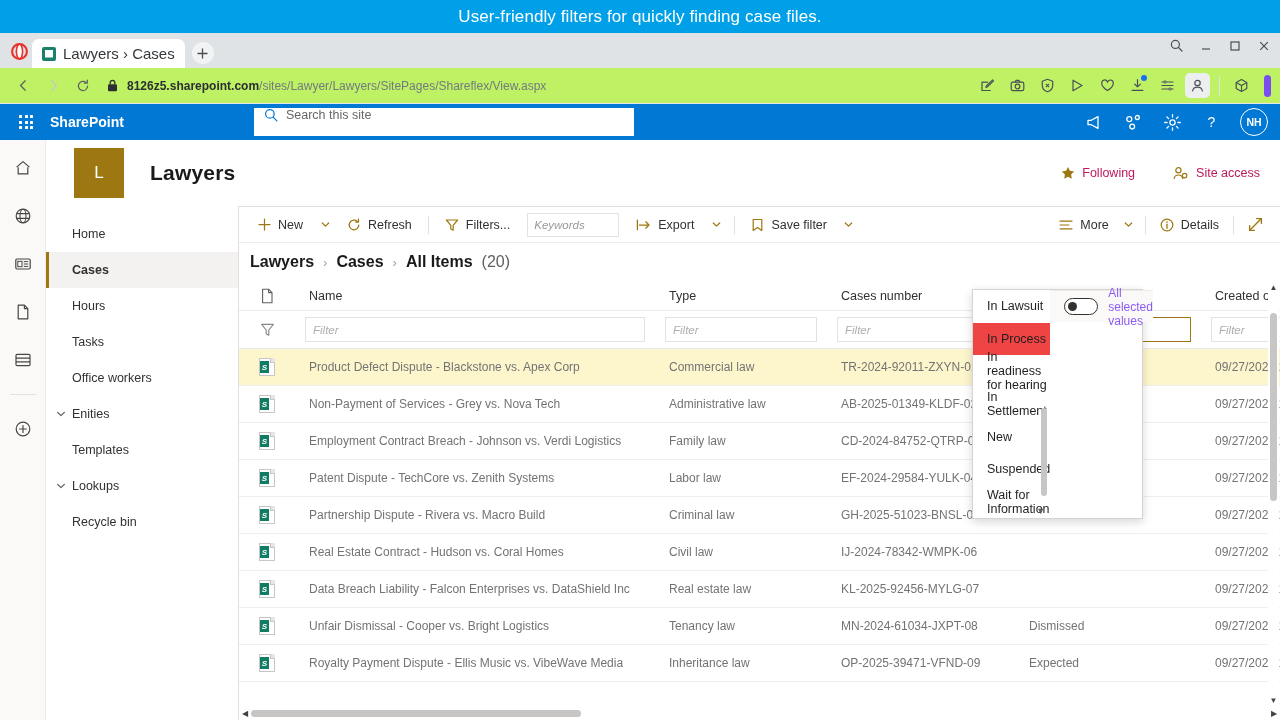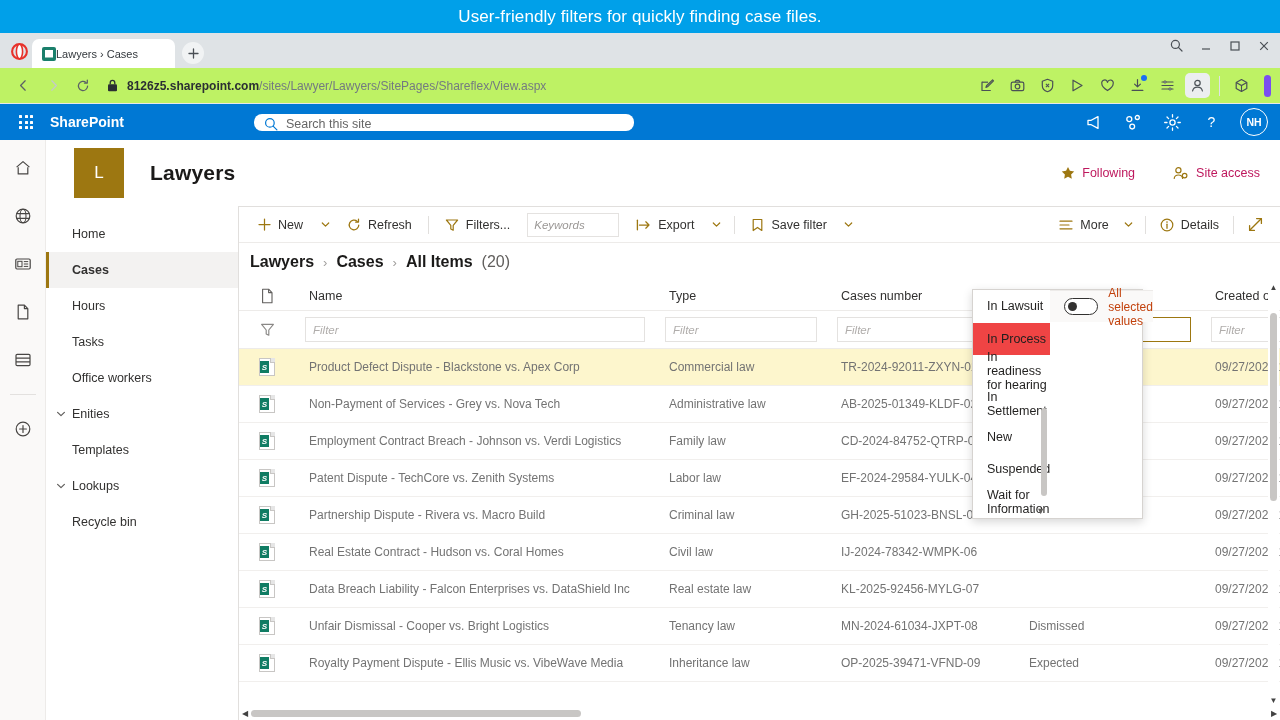--- a/index.html
+++ b/index.html
@@ -18,22 +18,22 @@
 
   
   #titlebar {
     height: 35px; background: #dfe3e6;
     display: flex; align-items: flex-end; padding: 0 8px 0 6px;
     position: relative;
   }
   #opera-logo { width: 26px; height: 33px; display:flex; align-items:center; justify-content:center; }
   .tab {
     height: 29px; background: #fff; border-radius: 7px 7px 0 0;
-    display: flex; align-items: center; 
-    padding: 0 10px; min-width: 143px; font-size: 11px; color: #33383d;
+    display: flex; align-items: center; gap: 7px;
+    padding: 0 10px; min-width: 143px; font-size: 15px; color: #33383d;
   }
   .tab-favicon {
     width: 14px; height: 14px; background: #1a7f6b; border-radius: 2px;
     position: relative; flex: none;
   }
   .tab-favicon::after {
     content: ""; position: absolute; left: 3px; top: 3px;
     width: 8px; height: 8px; background: #fff;
     clip-path: polygon(0 0,100% 0,100% 100%,0 100%);
   }
@@ -78,22 +78,22 @@
     padding: 0 12px; color: #fff;
   }
   #waffle {
     width: 28px; height: 28px; display: grid;
     grid-template-columns: repeat(3, 3px); grid-template-rows: repeat(3, 3px);
     gap: 2.5px; align-content: center; justify-content: center;
   }
   #waffle i { background: #fff; border-radius: .5px; display:block; width:3px; height:3px;}
   #sp-brand { font-size: 14px; font-weight: bold; margin-left: 10px; }
   #sp-search {
-    width: 380px; height: 17px; background: #fff; border-radius: 8px;
-    margin-left: 130px; display: flex; align-items: flex-end; gap: 8px;
+    width: 380px; height: 28px; background: #fff; border-radius: 0;
+    margin-left: 130px; display: flex; align-items: flex-start; gap: 8px;
     padding: 0 10px; color: #666; font-size: 12.5px;
   }
   #suite-right { margin-left: auto; display: flex; align-items: center; gap: 19px; }
   .suite-icon { width: 20px; height: 20px; display:flex; align-items:center; justify-content:center; }
   #avatar {
     width: 28px; height: 28px; border-radius: 50%; border: 1.5px solid #fff;
     display: flex; align-items: center; justify-content: center;
     font-size: 10.5px; font-weight: bold;
   }
 
@@ -219,21 +219,21 @@
   #dd .partial span { position:absolute; bottom:1px; left:14px; font-size:12px; color:#b9b6b3; white-space:nowrap;}
   #dd .up { position:absolute; right:5px; top:0px; font-size:9px; color:#605e5c; }
   #dd .list { position: relative; }
   #dd .opt { height: 32.6px; display: flex; align-items: center; padding-left: 14px; font-size: 12.5px; color: #201f1e; }
   #dd .opt.on { background: #ef4444; }
   #dd .ddsb { position:absolute; right:3px; top:118px; width:6px; height:88px; background:#c8c6c4; border-radius:3px;}
   #dd .down { position:absolute; right:5px; bottom:2px; font-size:9px; color:#605e5c; }
   #dd .foot {
     height: 32px; border-top: 1px solid #edebe9; background:#faf9f8;
     display: flex; align-items: center; gap: 10px; padding-left: 14px;
-    font-size: 12px; color: #c2410c;
+    font-size: 12px; color: #8b5cf6;
   }
   .toggle { width: 34px; height: 17px; border-radius: 9px; border: 1.4px solid #323130; background:#fff; position: relative; flex:none;}
   .toggle i { position: absolute; left: 3px; top: 3px; width: 9px; height: 9px; border-radius: 50%; background: #323130; }
   svg { display: block; }
 </style>
 </head>
 <body>
 
 <div id="banner">
   <span>User-friendly filters for quickly finding case files.</span>

